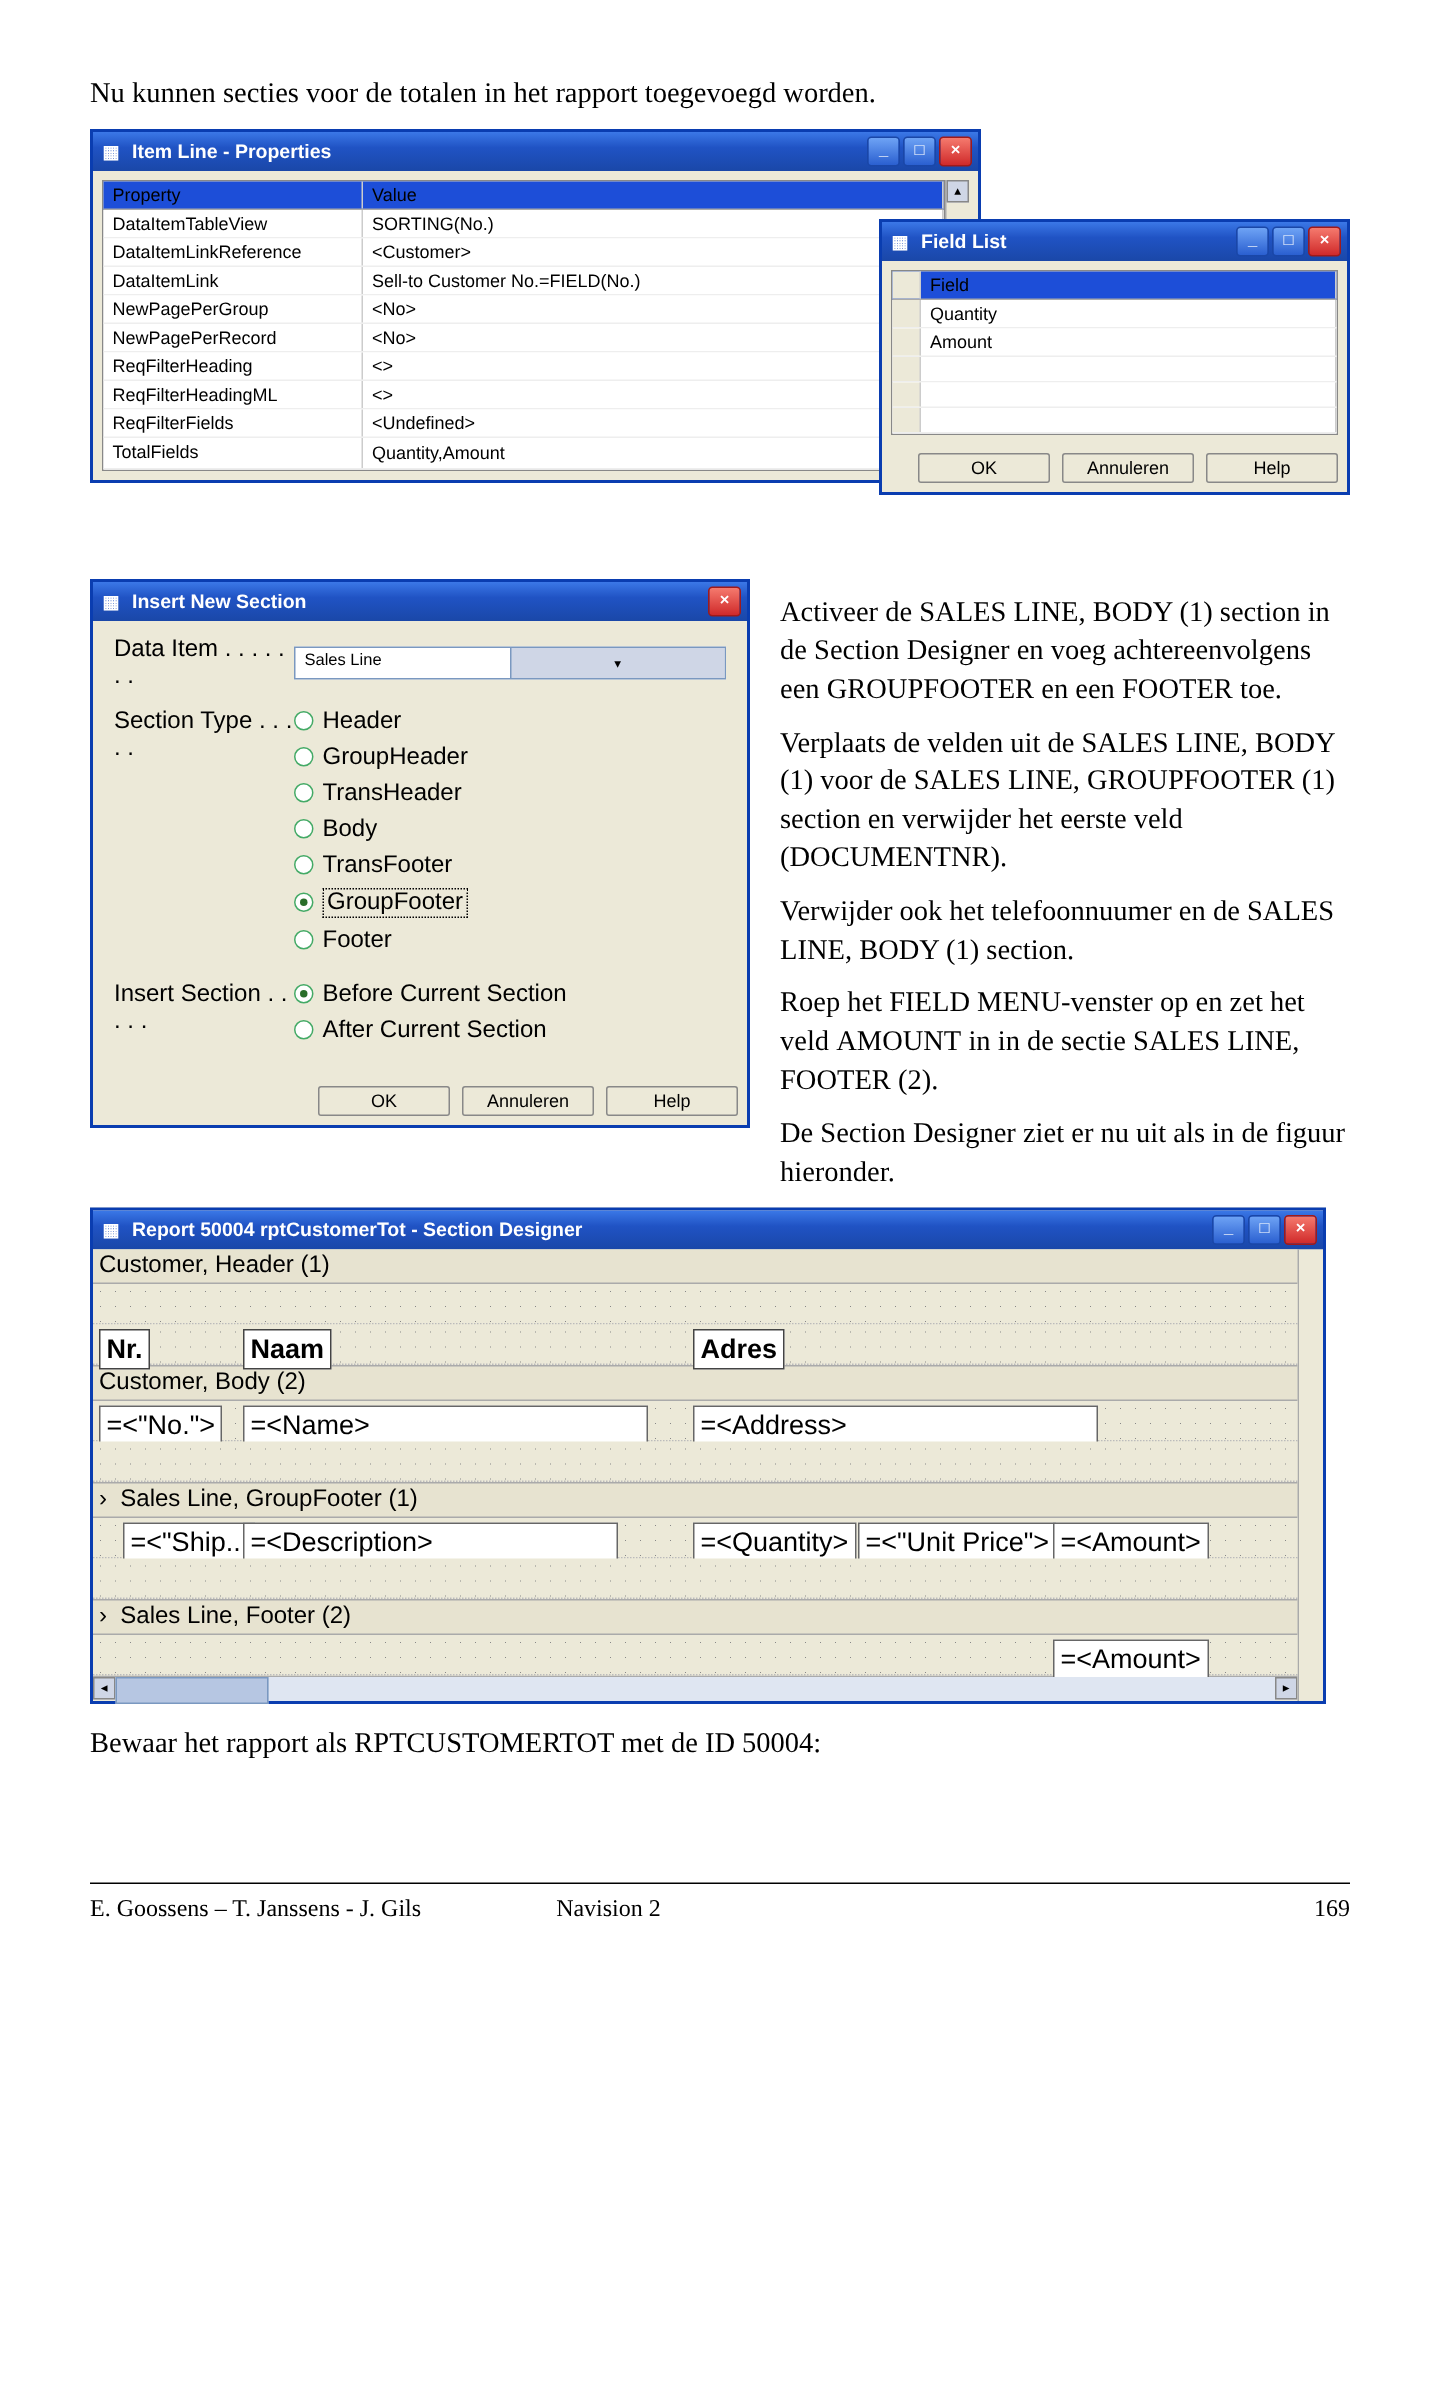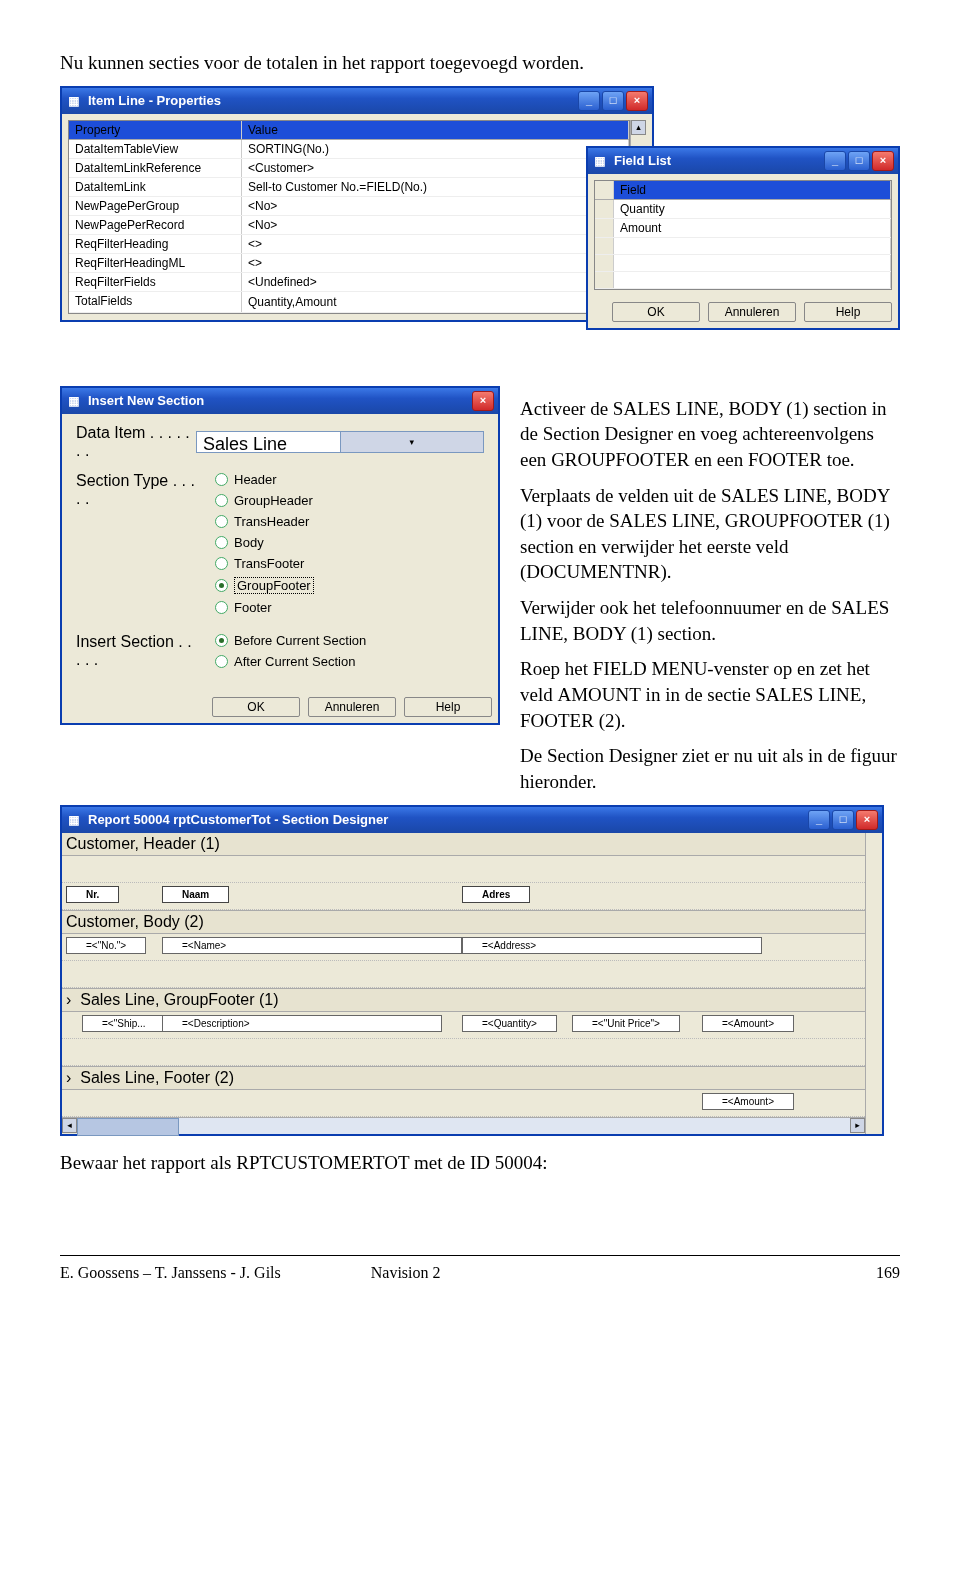--- a/index.html
+++ b/index.html
@@ -91,33 +91,33 @@
     border-radius:2px;
   }
   .btnrow{display:flex;gap:8px;justify-content:flex-end;padding:6px;}
   .layout-row{display:flex;gap:20px;align-items:flex-start;}
   .layout-row .left{width:440px;}
   .layout-row .right{flex:1;}
   .insert-body{padding:10px 14px;}
   .formrow{display:flex;align-items:center;margin-bottom:12px;}
   .formrow .lbl{width:120px;font-size:16px;}
   .combo{flex:1;display:flex;border:1px solid #7a98c0;background:#fff;height:20px;}
-  .combo span{flex:1;padding:2px 6px;font-size:18px;}
+  .combo span{flex:1;padding:2px 6px;font-size:11px;}
   .combo .arrow{width:18px;border-left:1px solid #7a98c0;display:flex;align-items:center;justify-content:center;font-size:9px;background:#cfd6e6;}
   .radios{display:flex;flex-direction:column;gap:6px;}
-  .radio{display:flex;align-items:center;gap:6px;font-size:13px;margin-left:19px;}
+  .radio{display:flex;align-items:center;gap:6px;font-size:16px;}
   .rcircle{width:11px;height:11px;border:1px solid #4a6;border-radius:50%;background:#fff;display:flex;align-items:center;justify-content:center;}
   .rcircle.sel::after{content:"";width:5px;height:5px;border-radius:50%;background:#2a6e2a;}
   .rlabel.focus{border:1px dotted #000;padding:0 2px;}
   .sd-body{background:#ece9d8;}
   .sd-section-label{font-size:16px;padding:2px 4px;border-top:1px solid #aaa;border-bottom:1px solid #aaa;background:#e7e3d0;}
   .sd-section-label.hdr{border-top:none;}
   .sd-row{height:26px;border-bottom:1px dotted #bbb;position:relative;background:#ece9d8;}
   .sd-row.dots{background-image:radial-gradient(#888 0.5px, transparent 0.5px);background-size:10px 10px;}
-  .sd-field{position:absolute;top:3px;border:1px solid #666;background:#fff;padding:2px 19px;font-size:10px;white-space:nowrap;}
+  .sd-field{position:absolute;top:3px;border:1px solid #666;background:#fff;padding:2px 4px;font-size:18px;white-space:nowrap;}
   .sd-field.bold{font-weight:bold;border:1px solid #444;}
   .sd-scroll-h{height:16px;background:#ece9d8;border-top:1px solid #aaa;display:flex;}
   .sd-scroll-h .strack{flex:1;background:#dfe6f2;position:relative;}
   .sd-scroll-h .sthumb{position:absolute;left:0;top:0;height:100%;width:100px;background:#b6c6e2;border:1px solid #7a98c0;}
   .sd-scroll-v{width:16px;background:#ece9d8;border-left:1px solid #aaa;}
   .sd-wrap{display:flex;}
   .sd-main{flex:1;}
   .overlap-container{position:relative;height:300px;}
   .overlap-container .win.props{position:absolute;left:0;top:0;width:590px;}
   .overlap-container .win.fieldlist{position:absolute;right:0;top:60px;width:310px;}

